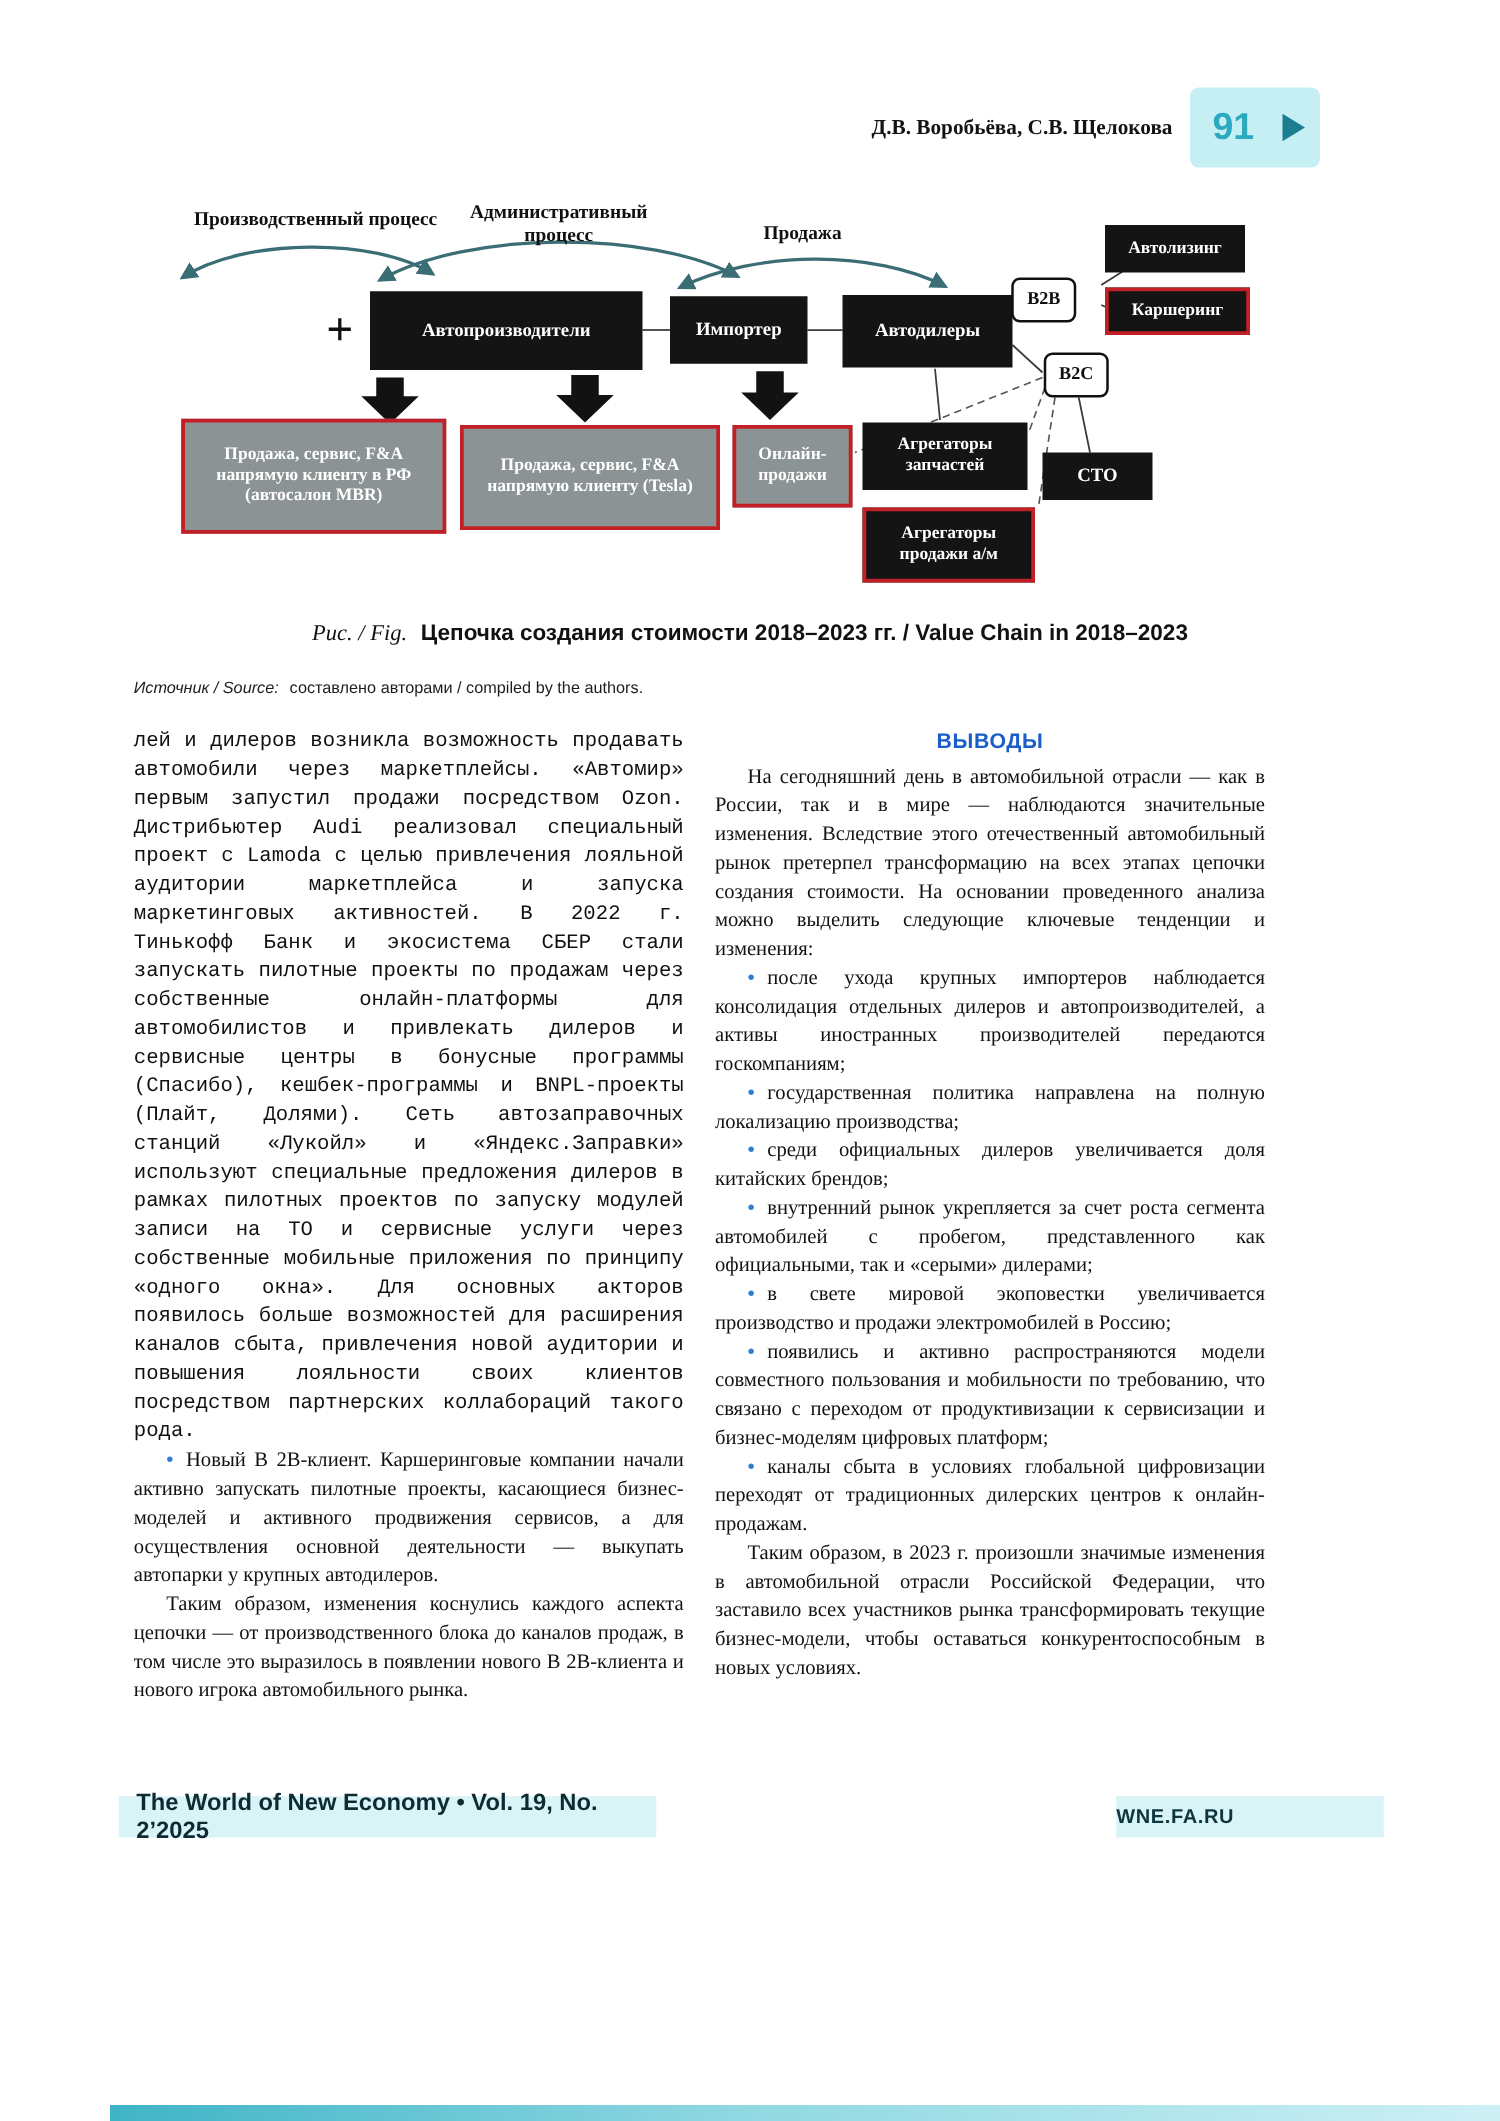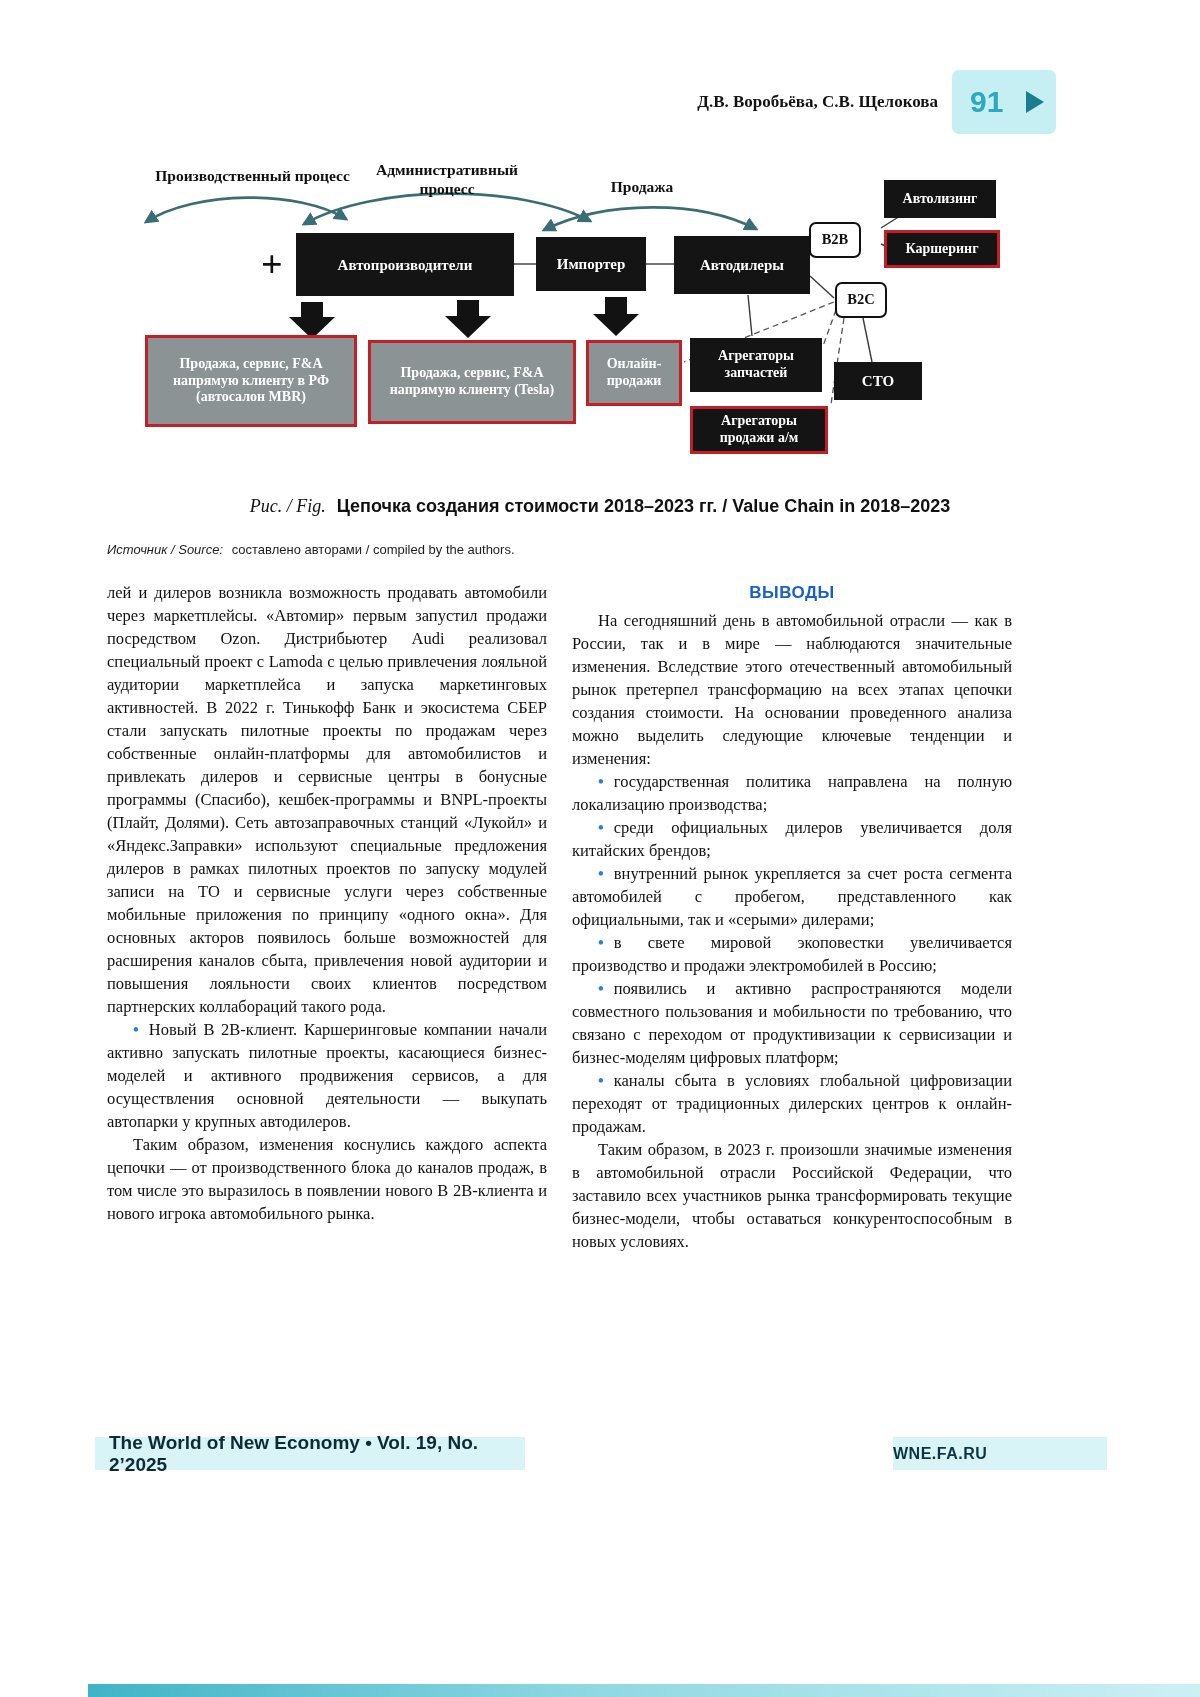--- a/index.html
+++ b/index.html
@@ -75,21 +75,21 @@
   .source-label { font-style:italic; margin-right:5px; }
 
   
   .columns {
     position:absolute; left:107px; top:581px; width:905px;
     display:flex; gap:25px;
   }
   .col { width:440px; text-align:justify; font-size:16.5px; line-height:23px; }
   .col p { margin:0; }
   .para { text-indent:26px; }
-  .para.noindent { text-indent:0; }
+  .para.noindent { text-indent:0;font-family:Liberation Mono, monospace; }
   .bullet::before {
     content:"\2022"; color:#2f7fd0; padding-right:10px; font-weight:bold;
   }
   .conclusions-heading {
     text-align:center; text-indent:0;
     font-family:"Liberation Sans", sans-serif; font-weight:bold;
     color:#1a5fc8; font-size:17px; letter-spacing:0.5px;
     margin:0 0 5px 0 !important;
   }
 
@@ -162,41 +162,42 @@
     <div class="fnode" style="left:574px; top:86px; width:136px; height:58px;">Автодилеры</div>
     <div class="fnode white" style="left:709px; top:72px; width:52px; height:36px;">B2B</div>
     <div class="fnode small" style="left:784px; top:30px; width:112px; height:38px;">Автолизинг</div>
     <div class="fnode small redline" style="left:784px; top:80px; width:116px; height:38px;">Каршеринг</div>
     <div class="fnode white" style="left:735px; top:132px; width:52px; height:36px;">B2C</div>
     <div class="fnode gray" style="left:45px; top:185px; width:212px; height:92px;">Продажа, сервис, F&amp;A напрямую клиенту в РФ (автосалон MBR)</div>
     <div class="fnode gray" style="left:268px; top:190px; width:208px; height:84px;">Продажа, сервис, F&amp;A напрямую клиенту (Tesla)</div>
     <div class="fnode gray" style="left:486px; top:190px; width:96px; height:66px;">Онлайн-продажи</div>
     <div class="fnode small" style="left:590px; top:188px; width:132px; height:54px;">Агрегаторы запчастей</div>
     <div class="fnode" style="left:734px; top:212px; width:88px; height:38px;">СТО</div>
-    <div class="fnode small redline" style="left:590px; top:256px; width:138px; height:48px;">Агрегаторы продажи а/м</div>
+    <div class="fnode small redline" style="left:590px; top:256px; width:138px; height:60px;">Агрегаторы продажи а/м</div>
   </div>
 
   <div class="fig-caption">
     <span class="cap-label">Рис. / Fig.</span>
     <span class="cap-text">Цепочка создания стоимости 2018–2023 гг. / Value Chain in 2018–2023</span>
   </div>
   <div class="source-line">
     <span class="source-label">Источник / Source:</span>
     <span class="source-text">составлено авторами / compiled by the authors.</span>
   </div>
 
   <div class="columns">
     <div class="col">
       <p class="para noindent">лей и дилеров возникла возможность продавать автомобили через маркетплейсы. «Автомир» первым запустил продажи посредством Ozon. Дистрибьютер Audi реализовал специальный проект с Lamoda с целью привлечения лояльной аудитории маркетплейса и запуска маркетинговых активностей. В 2022 г. Тинькофф Банк и экосистема СБЕР стали запускать пилотные проекты по продажам через собственные онлайн-платформы для автомобилистов и привлекать дилеров и сервисные центры в бонусные программы (Спасибо), кешбек-программы и BNPL-проекты (Плайт, Долями). Сеть автозаправочных станций «Лукойл» и «Яндекс.Заправки» используют специальные предложения дилеров в рамках пилотных проектов по запуску модулей записи на ТО и сервисные услуги через собственные мобильные приложения по принципу «одного окна». Для основных акторов появилось больше возможностей для расширения каналов сбыта, привлечения новой аудитории и повышения лояльности своих клиентов посредством партнерских коллабораций такого рода.</p>
       <p class="para bullet">Новый B 2B-клиент. Каршеринговые компании начали активно запускать пилотные проекты, касающиеся бизнес-моделей и активного продвижения сервисов, а для осуществления основной деятельности — выкупать автопарки у крупных автодилеров.</p>
       <p class="para">Таким образом, изменения коснулись каждого аспекта цепочки — от производственного блока до каналов продаж, в том числе это выразилось в появлении нового B 2B-клиента и нового игрока автомобильного рынка.</p>
     </div>
     <div class="col">
       <p class="conclusions-heading">ВЫВОДЫ</p>
       <p class="para">На сегодняшний день в автомобильной отрасли — как в России, так и в мире — наблюдаются значительные изменения. Вследствие этого отечественный автомобильный рынок претерпел трансформацию на всех этапах цепочки создания стоимости. На основании проведенного анализа можно выделить следующие ключевые тенденции и изменения:</p>
+      <p class="para bullet">после ухода крупных импортеров наблюдается консолидация отдельных дилеров и автопроизводителей, а активы иностранных производителей передаются госкомпаниям;</p>
       <p class="para bullet">государственная политика направлена на полную локализацию производства;</p>
       <p class="para bullet">среди официальных дилеров увеличивается доля китайских брендов;</p>
       <p class="para bullet">внутренний рынок укрепляется за счет роста сегмента автомобилей с пробегом, представленного как официальными, так и «серыми» дилерами;</p>
       <p class="para bullet">в свете мировой экоповестки увеличивается производство и продажи электромобилей в Россию;</p>
       <p class="para bullet">появились и активно распространяются модели совместного пользования и мобильности по требованию, что связано с переходом от продуктивизации к сервисизации и бизнес-моделям цифровых платформ;</p>
       <p class="para bullet">каналы сбыта в условиях глобальной цифровизации переходят от традиционных дилерских центров к онлайн-продажам.</p>
       <p class="para">Таким образом, в 2023 г. произошли значимые изменения в автомобильной отрасли Российской Федерации, что заставило всех участников рынка трансформировать текущие бизнес-модели, чтобы оставаться конкурентоспособным в новых условиях.</p>
     </div>
   </div>
 

